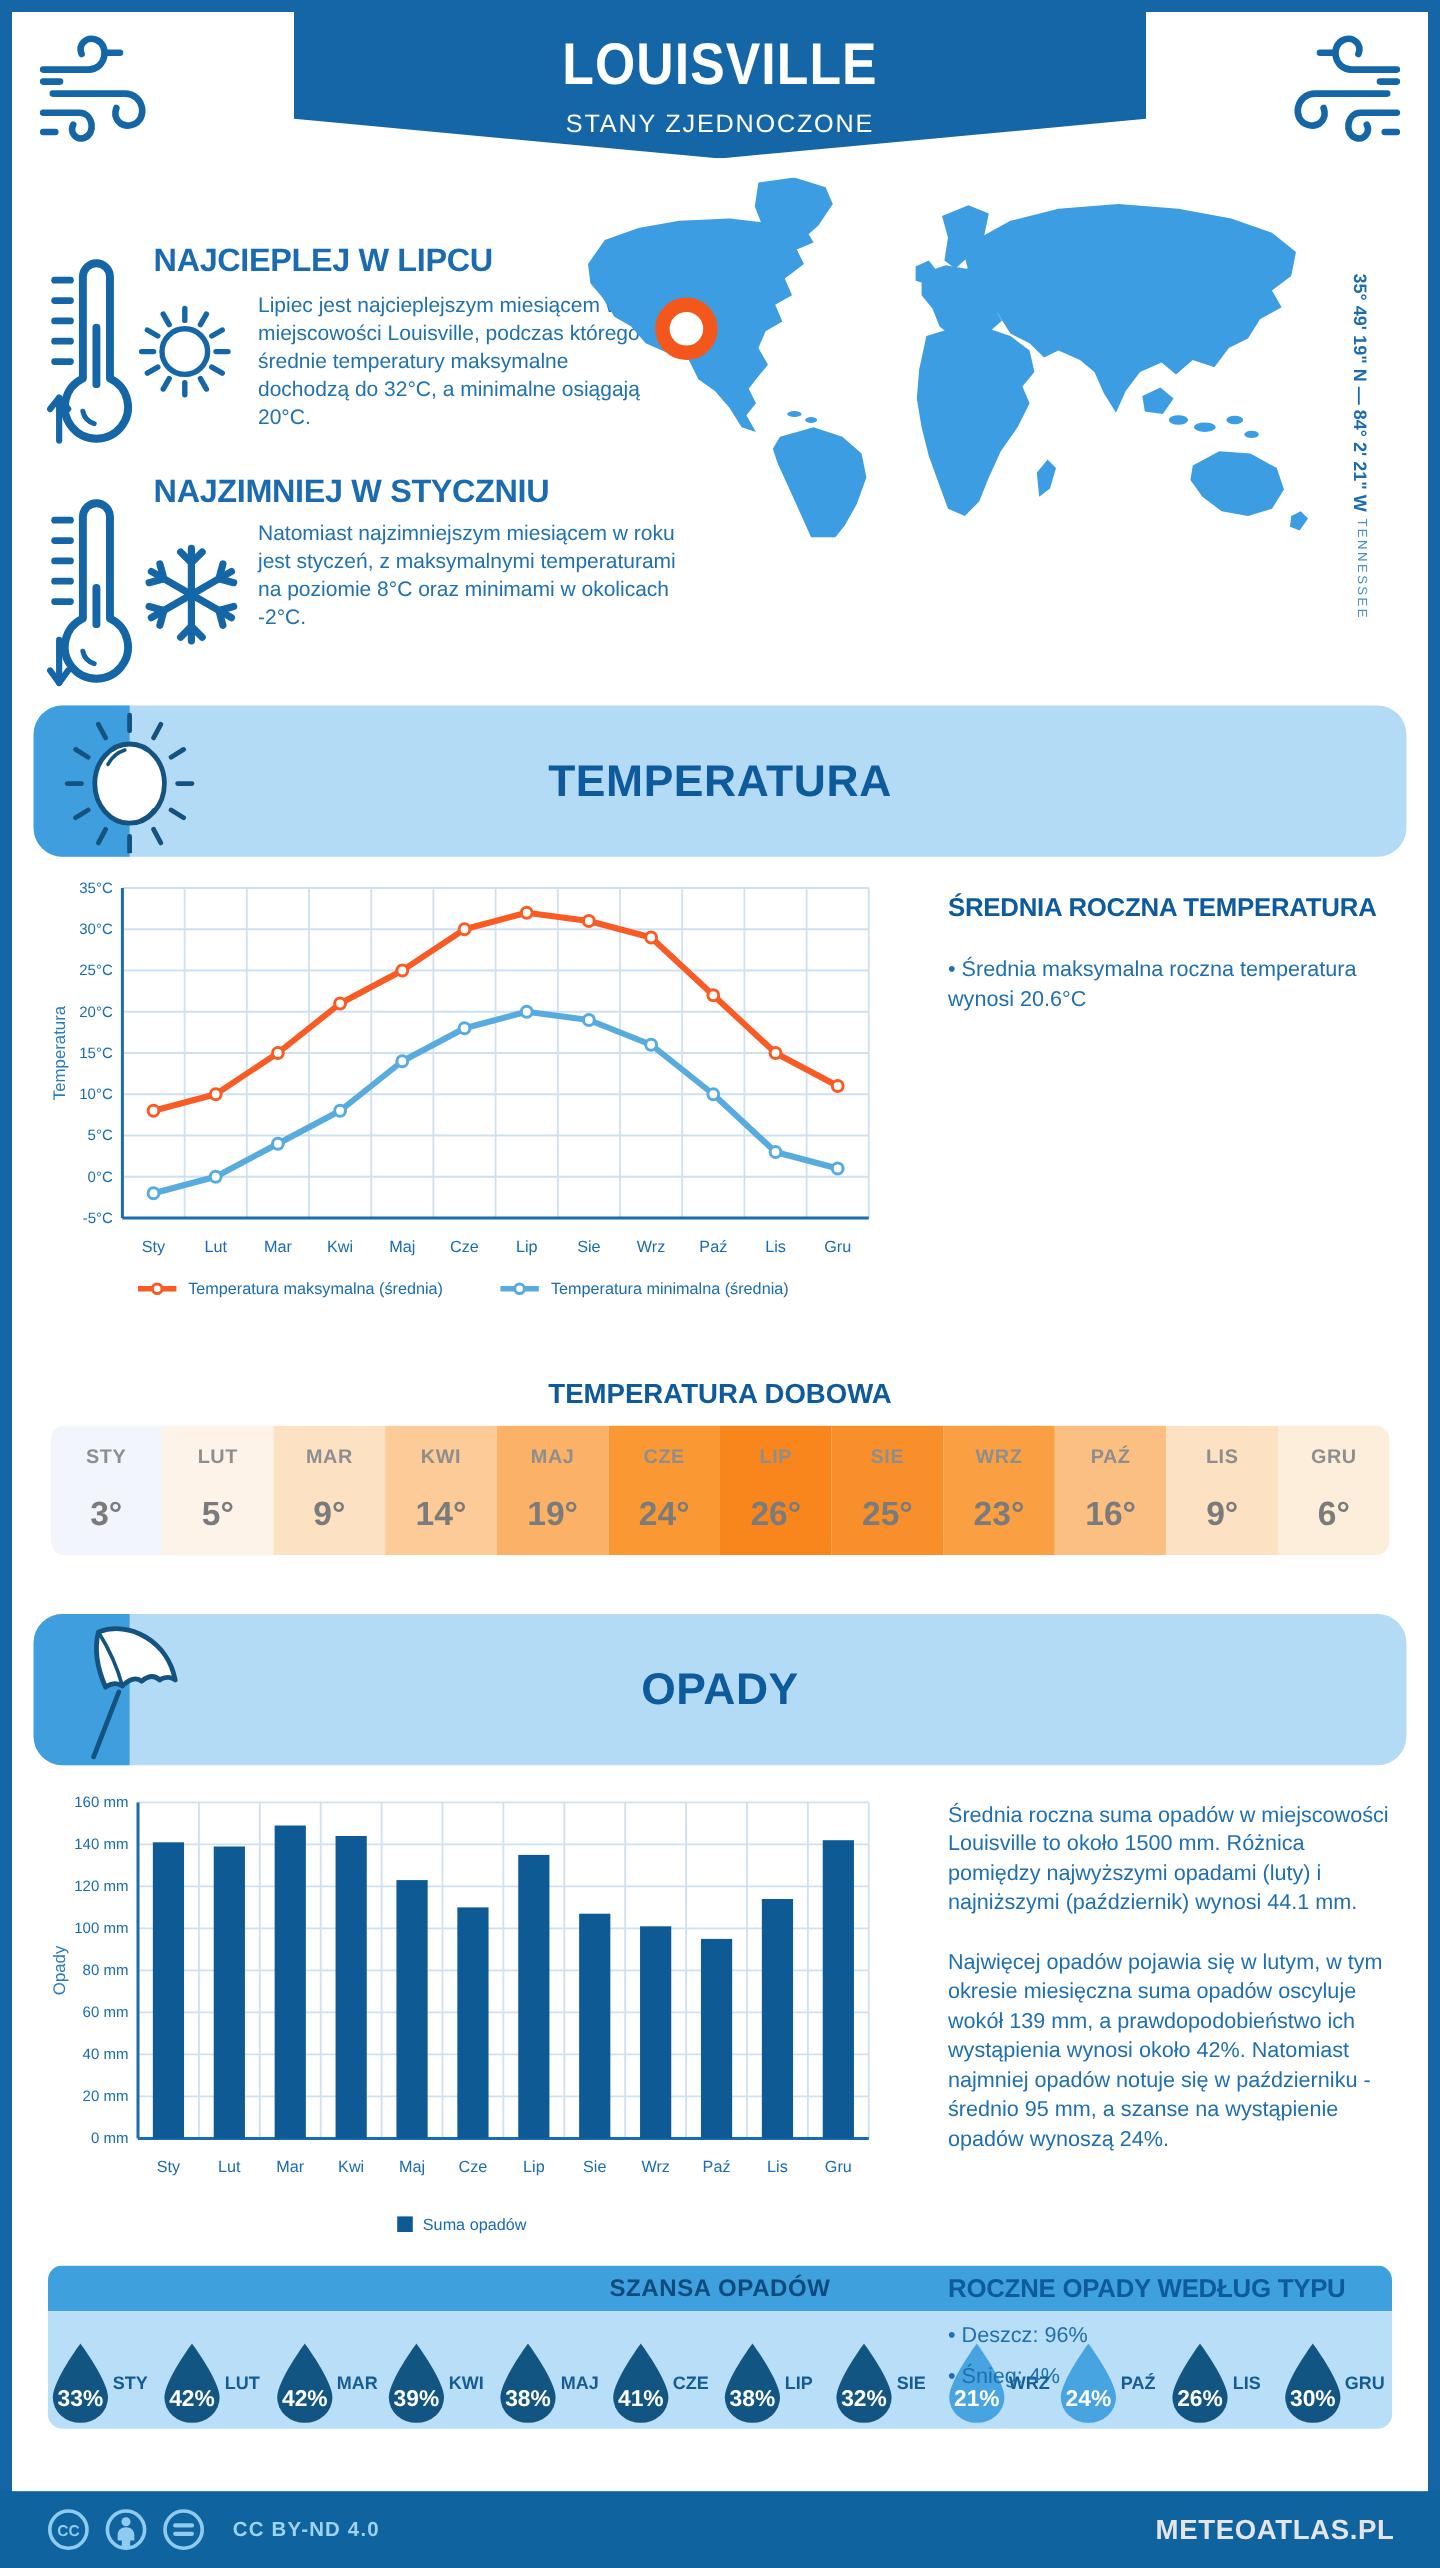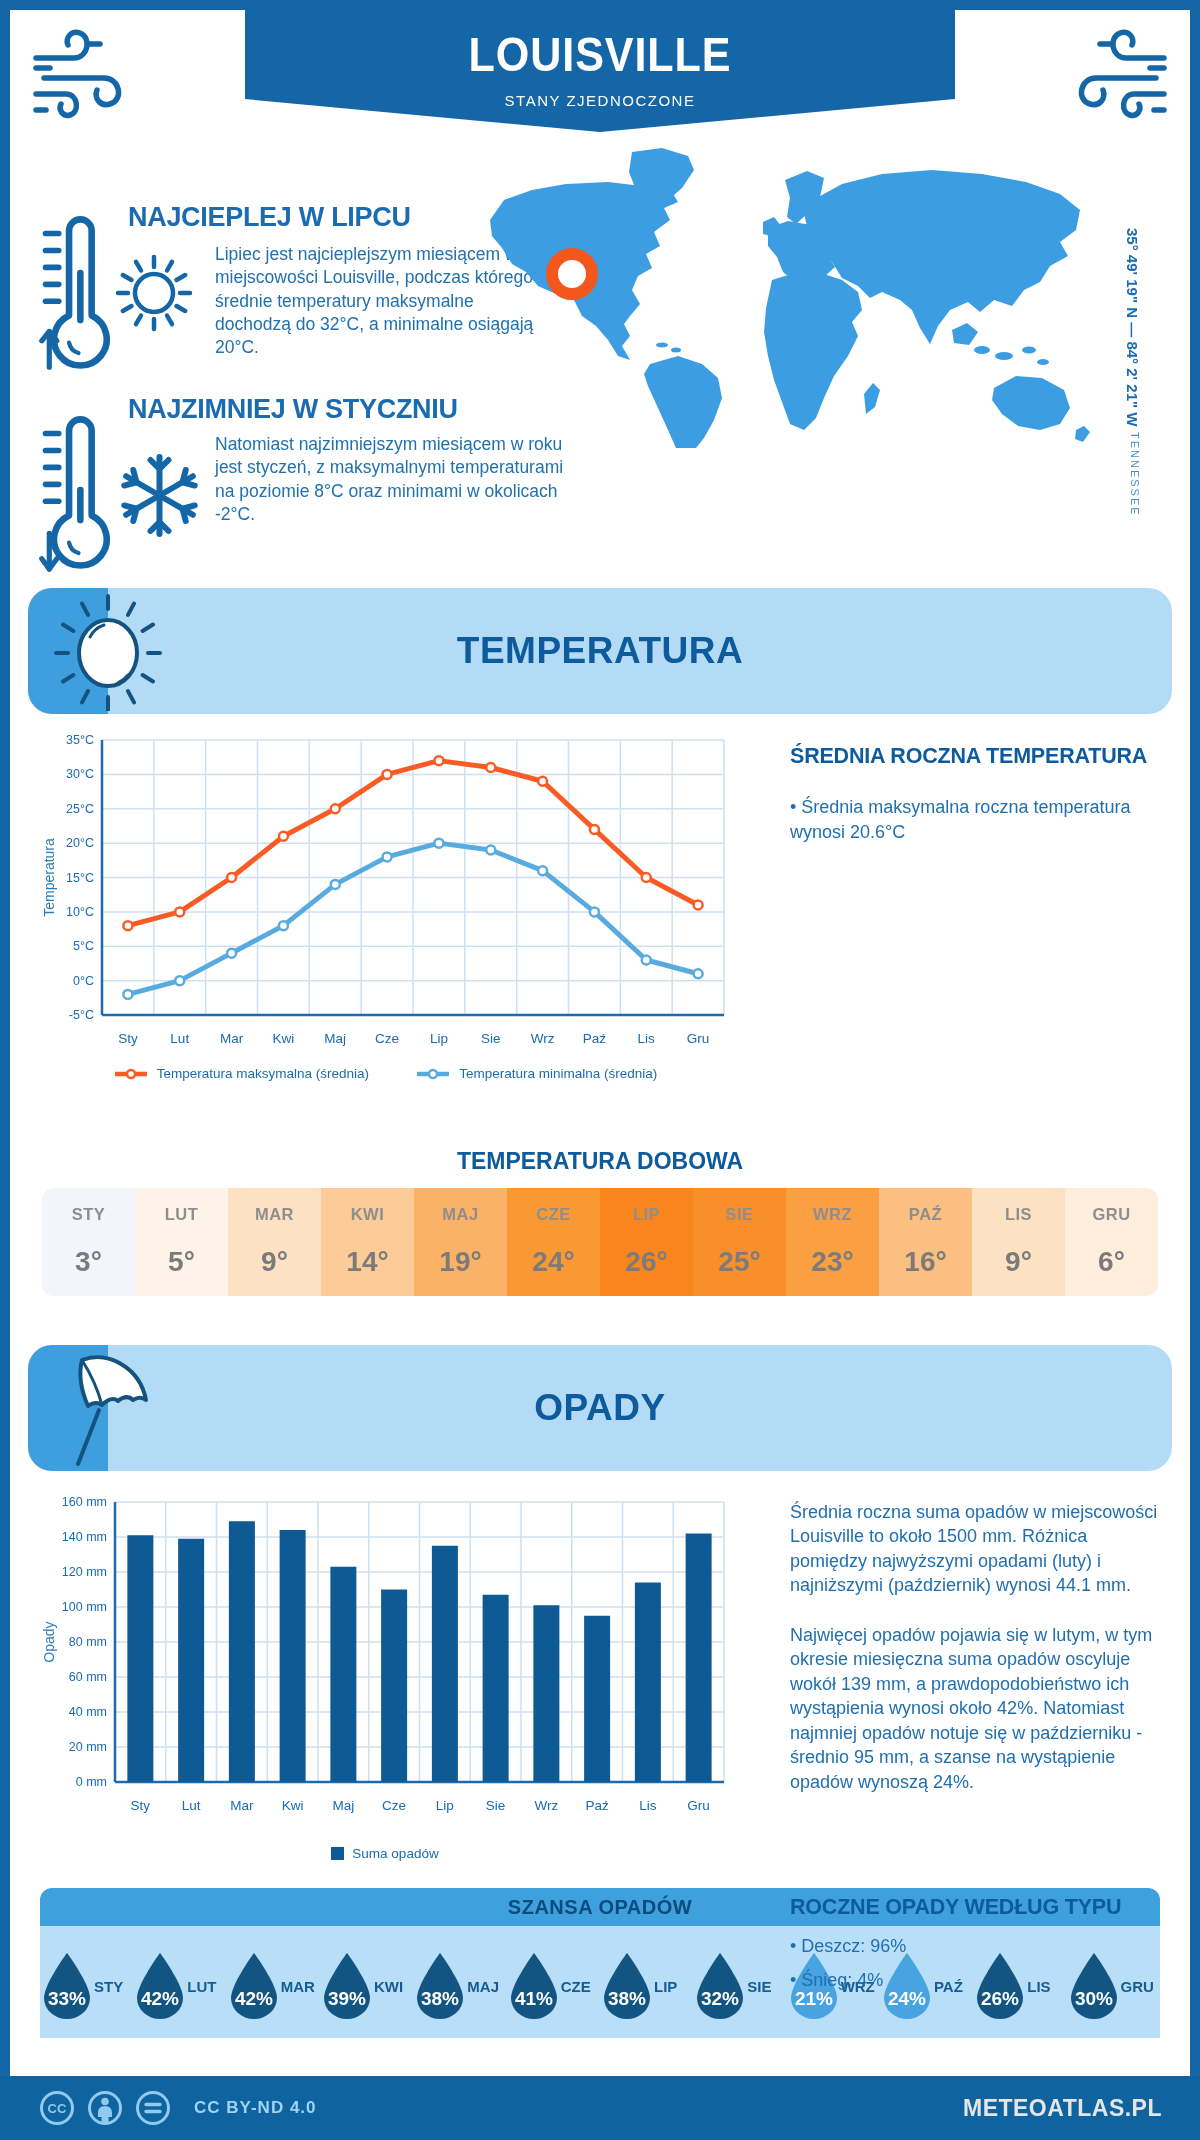--- a/index.html
+++ b/index.html
@@ -8,21 +8,21 @@
   .edge{position:absolute;background:#1566a6;}
   .edge.top{left:0;top:0;width:1200px;height:10px;}
   .edge.left{left:0;top:0;width:10px;height:2140px;}
   .edge.right{right:0;top:0;width:10px;height:2140px;}
 
   
   .hero{position:absolute;left:245px;top:10px;width:710px;height:122px;background:#1566a6;
         clip-path:polygon(0 0,100% 0,100% 73%,50% 100%,0 73%);text-align:center;color:#fff;}
   .hero h1{margin:0;position:absolute;left:0;right:0;top:16px;font-size:49px;font-weight:bold;
            letter-spacing:1px;transform:scaleX(.88);}
-  .hero .sub{position:absolute;left:0;right:0;top:82px;font-size:15px;letter-spacing:1.5px;}
+  .hero .sub{position:absolute;left:0;right:0;top:82px;font-size:21px;letter-spacing:1.5px;}
   .windl{position:absolute;left:30px;top:22px;}
   .windr{position:absolute;left:1065px;top:22px;transform:scaleX(-1);}
 
   
   .blocktitle{position:absolute;font-size:27px;font-weight:bold;color:#1a6bb0;letter-spacing:-.3px;}
   .blocktext{position:absolute;font-size:17.5px;line-height:1.33;color:#2171ae;}
   .t-warm{left:38px;top:200px;} .t-cold{left:38px;top:400px;}
   .sun-s{left:112px;top:250px;position:absolute;} .snow{left:112px;top:448px;position:absolute;}
   .ti1{left:128px;top:202px;} .tx1{left:215px;top:243px;width:332px;}
   .ti2{left:128px;top:394px;} .tx2{left:215px;top:433px;width:352px;}
@@ -66,21 +66,21 @@
   
   .dailyhead{position:absolute;left:100px;top:1148px;width:1000px;text-align:center;
              font-size:23px;font-weight:bold;color:#0d5a9c;}
   .dtable{position:absolute;left:42px;top:1188px;width:1116px;height:108px;display:flex;
           border-radius:12px;overflow:hidden;}
   .dcol{flex:1;text-align:center;}
   .dmon{height:46px;line-height:52px;font-size:16.5px;font-weight:bold;color:#8e8e8e;letter-spacing:.5px;}
   .dval{height:62px;line-height:56px;font-size:28px;font-weight:bold;color:#7b7b7b;}
 
   
-  .chance{position:absolute;left:40px;top:1888px;width:1120px;height:187px;border-radius:12px;
+  .chance{position:absolute;left:40px;top:1888px;width:1120px;height:136px;border-radius:12px;
           overflow:hidden;}
   .chancehead{height:38px;line-height:38px;background:#3ea0dc;text-align:center;font-size:20px;
               font-weight:bold;color:#0c4b7e;letter-spacing:.5px;}
   .drops{height:112px;background:#b9def7;display:flex;}
   .dropcol{flex:1;display:flex;flex-direction:row;align-items:center;padding-top:7px;}
   .droppct{font:bold 19px "Liberation Sans",sans-serif;fill:#fff;text-anchor:middle;}
   .dropmon{font-size:15px;font-weight:bold;color:#135d94;margin-top:1px;}
 
   
   .footer{position:absolute;left:0;top:2076px;width:1200px;height:64px;background:#0f639f;

